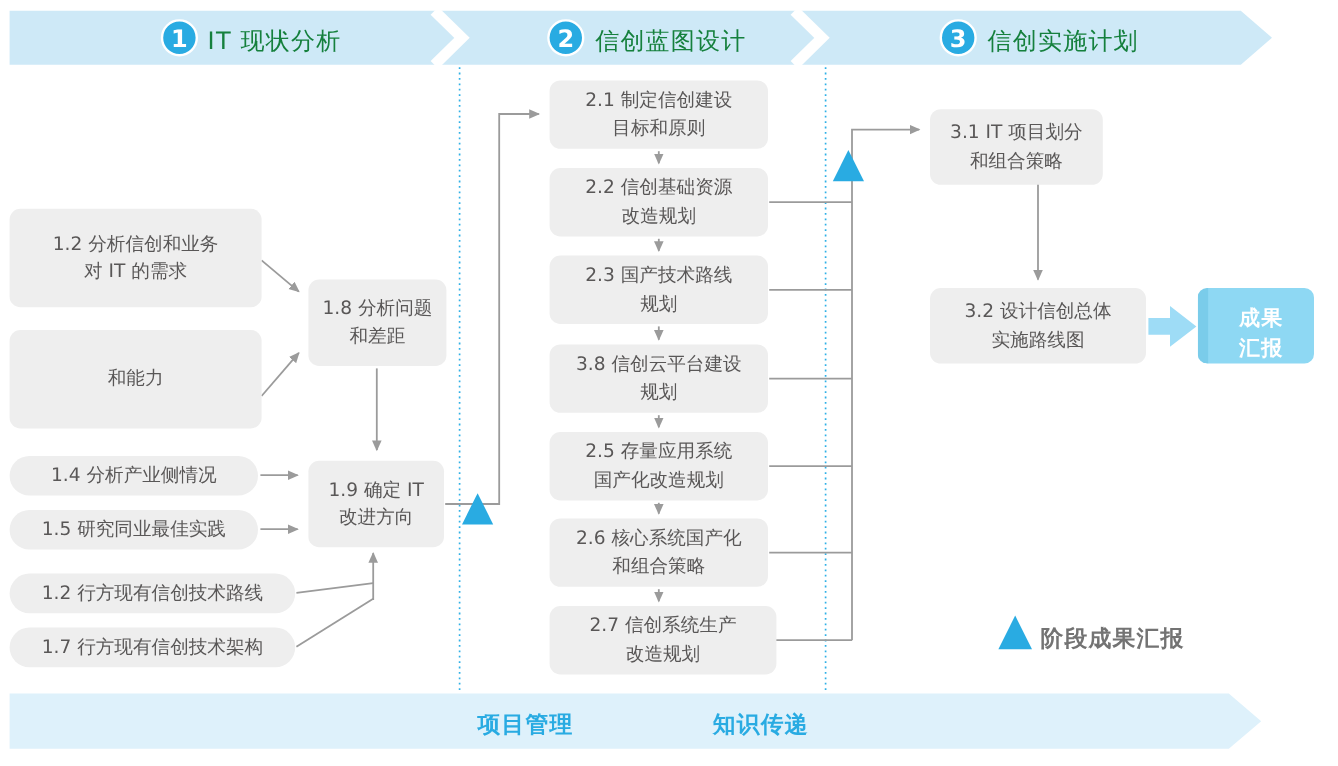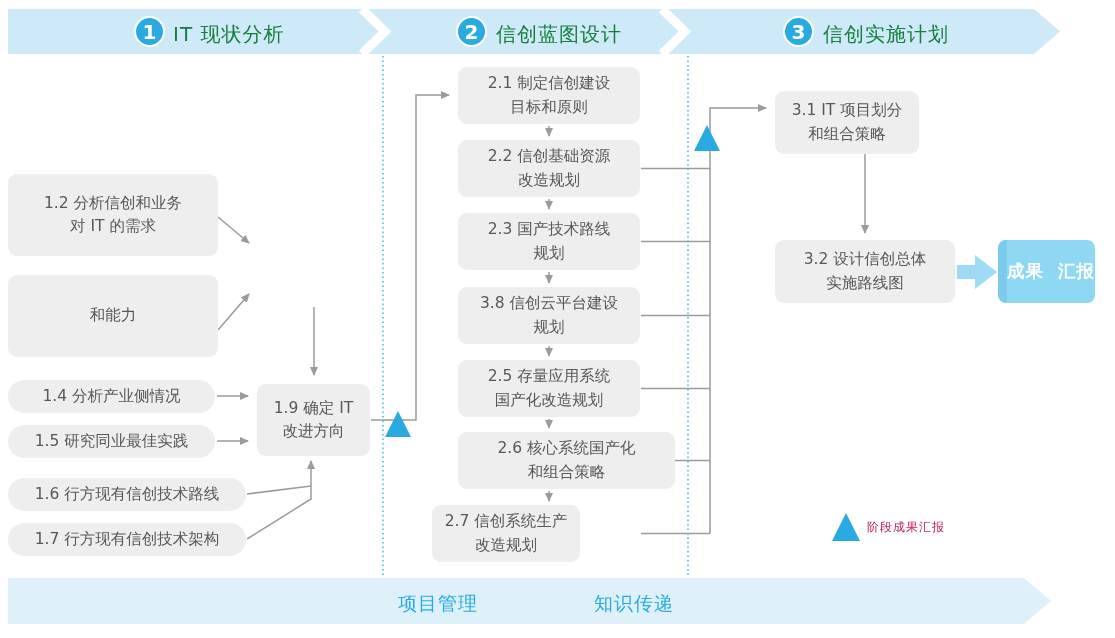--- a/index.html
+++ b/index.html
@@ -14,26 +14,26 @@
     color:#595757;font-size:15.5px;line-height:1.5;text-align:center;
   }
   .pill{border-radius:17px;}
   .pcircle{
     position:absolute;z-index:3;width:31px;height:31px;border-radius:50%;
     background:#29abe2;color:#fff;font-weight:bold;font-size:20px;
     display:flex;align-items:center;justify-content:center;
     border:2px solid #ffffff;box-sizing:border-box;
   }
   .ptitle{position:absolute;z-index:3;color:#15803d;font-weight:normal;font-size:20px;letter-spacing:1px;}
-  .bottom-label{position:absolute;z-index:3;color:#29abe2;font-weight:normal;font-size:19px;letter-spacing:1px;}
-  .legend-label{position:absolute;z-index:3;color:#be185d;font-weight:normal;font-size:12px;letter-spacing:1px;}
+  .bottom-label{position:absolute;z-index:3;color:#29abe2;font-weight:bold;font-size:19px;letter-spacing:1px;}
+  .legend-label{position:absolute;z-index:3;color:#737373;font-weight:bold;font-size:19px;letter-spacing:1px;}
   .result-box{
     position:absolute;z-index:2;left:998px;top:240px;width:97px;height:63px;
     background:#8ed8f3;border-left:9px solid #7accea;border-radius:8px;box-sizing:border-box;
-    display:flex;align-items:center;justify-content:space-between;
+    display:flex;flex-direction:column;align-items:center;justify-content:flex-end;
     color:#ffffff;font-weight:bold;font-size:17.5px;line-height:1.4;letter-spacing:1px;
   }
 </style>
 </head>
 <body>
 
 <div id="stage">
 
   <svg id="canvas" width="1115" height="638" viewBox="0 0 1115 638">
     <defs>
@@ -96,24 +96,28 @@
   <div class="box" style="left:8px;top:275px;width:210px;height:82px">
     <div>和能力</div>
   </div>
   <div class="box pill" style="left:8px;top:380px;width:207px;height:33px">
     <div>1.4 分析产业侧情况</div>
   </div>
   <div class="box pill" style="left:8px;top:425px;width:207px;height:33px">
     <div>1.5 研究同业最佳实践</div>
   </div>
   <div class="box pill" style="left:8px;top:478px;width:238px;height:33px">
-    <div>1.6 行方现有信创技术路线</div>
+    <div>1.2 行方现有信创技术路线</div>
   </div>
   <div class="box pill" style="left:8px;top:523px;width:238px;height:33px">
     <div>1.7 行方现有信创技术架构</div>
+  </div>
+  <div class="box" style="left:257px;top:233px;width:115px;height:72px">
+    <div>1.8 分析问题</div>
+    <div>和差距</div>
   </div>
   <div class="box" style="left:257px;top:384px;width:113px;height:72px">
     <div>1.9 确定 IT</div>
     <div>改进方向</div>
   </div>
 
   <div class="box" style="left:458px;top:67px;width:182px;height:57px">
     <div>2.1 制定信创建设</div>
     <div>目标和原则</div>
   </div>
@@ -126,25 +130,25 @@
     <div>规划</div>
   </div>
   <div class="box" style="left:458px;top:287px;width:182px;height:57px">
     <div>3.8 信创云平台建设</div>
     <div>规划</div>
   </div>
   <div class="box" style="left:458px;top:360px;width:182px;height:57px">
     <div>2.5 存量应用系统</div>
     <div>国产化改造规划</div>
   </div>
-  <div class="box" style="left:458px;top:432px;width:217px;height:57px">
+  <div class="box" style="left:458px;top:432px;width:182px;height:57px">
     <div>2.6 核心系统国产化</div>
     <div>和组合策略</div>
   </div>
-  <div class="box" style="left:432px;top:505px;width:148px;height:57px">
+  <div class="box" style="left:458px;top:505px;width:189px;height:57px">
     <div>2.7 信创系统生产</div>
     <div>改造规划</div>
   </div>
 
   <div class="box" style="left:775px;top:91px;width:144px;height:63px">
     <div>3.1 IT 项目划分</div>
     <div>和组合策略</div>
   </div>
   <div class="box" style="left:775px;top:240px;width:180px;height:63px">
     <div>3.2 设计信创总体</div>

